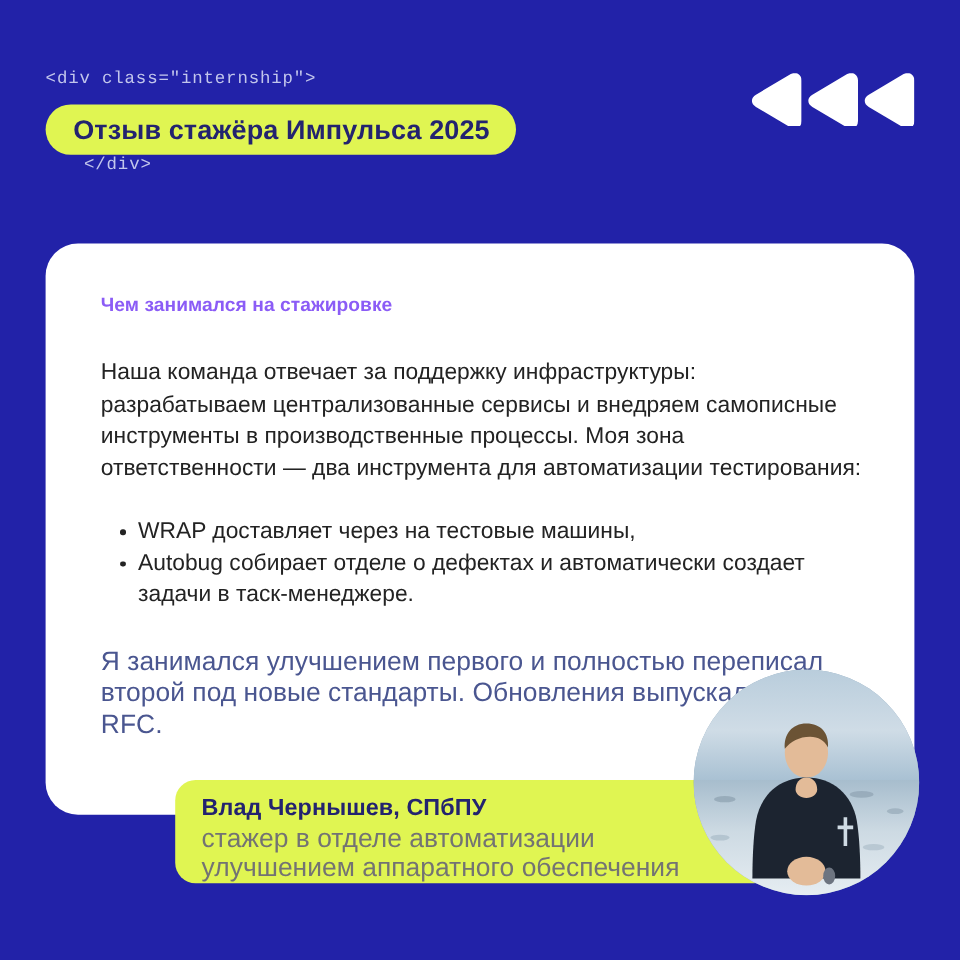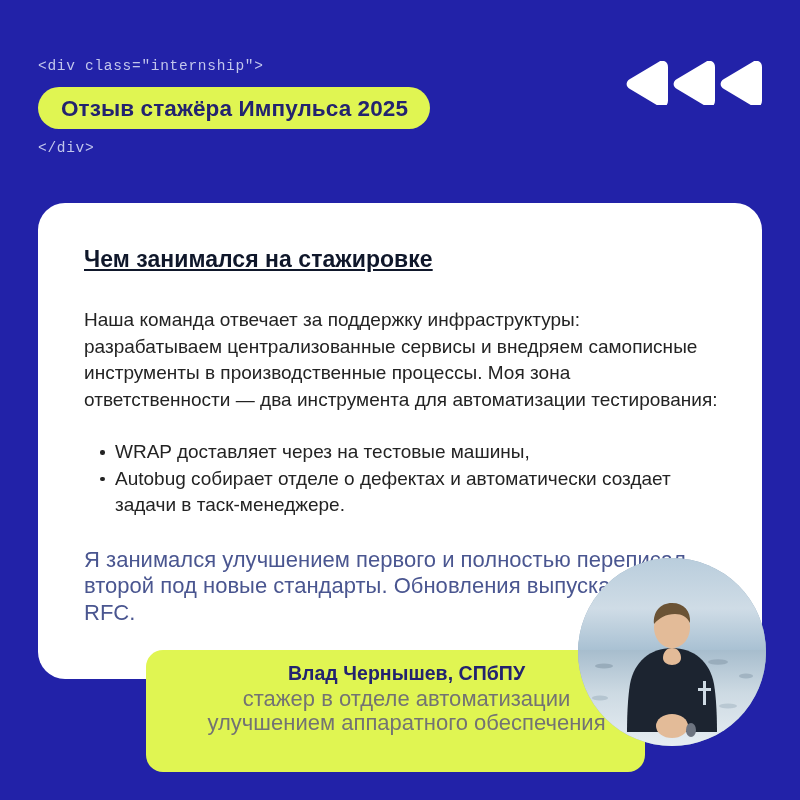--- a/index.html
+++ b/index.html
@@ -30,21 +30,21 @@
   .code-tag {
     position: absolute;
     left: 38px;
     font-family: "Liberation Mono", "DejaVu Sans Mono", monospace;
     font-size: 14.5px;
     letter-spacing: 0.7px;
     color: #c2c6ec;
     white-space: pre;
   }
   .code-open  { top: 58px; }
-  .code-close { top: 140px; }
+  .code-close { top: 130px; margin-left: 32px; }
 
   
   .title-pill {
     position: absolute;
     left: 38px;
     top: 87px;
     height: 42px;
     padding: 3px 22px 0 23px;
     display: flex;
     align-items: center;
@@ -80,26 +80,25 @@
     height: 476px;
     background: #ffffff;
     border-radius: 27px;
   }
 
   .card-inner {
     padding: 43px 44px 0 46px;
   }
 
   .card-heading {
-    font-size: 23px;
+    font-size: 16px;
     font-weight: 700;
-    color: #0f172a;
+    color: #8b5cf6;
     letter-spacing: 0.05px;
     margin-bottom: 12px;
-    text-decoration: underline;
   }
 
   .card-body {
     font-size: 19px;
     line-height: 26.5px;
     color: #232323;
     letter-spacing: 0.02px;
     margin-top: 34px;
   }
 
@@ -149,26 +148,25 @@
     background: #8fa8bd;
   }
   .portrait svg { display:block; width:100%; height:100%; }
 
   
   .name-banner {
     position: absolute;
     left: 146px;
     top: 650px;
     width: 499px;
-    height: 122px;
+    height: 86px;
     background: #e0f552;
     border-radius: 17px;
     padding: 10px 0 0 22px;
     z-index: 3;
-    text-align: center;
   }
   .name-line {
     font-size: 19.5px;
     font-weight: 700;
     color: #23236f;
     line-height: 27px;
     letter-spacing: 0.05px;
   }
   .role-line {
     font-size: 22px;

